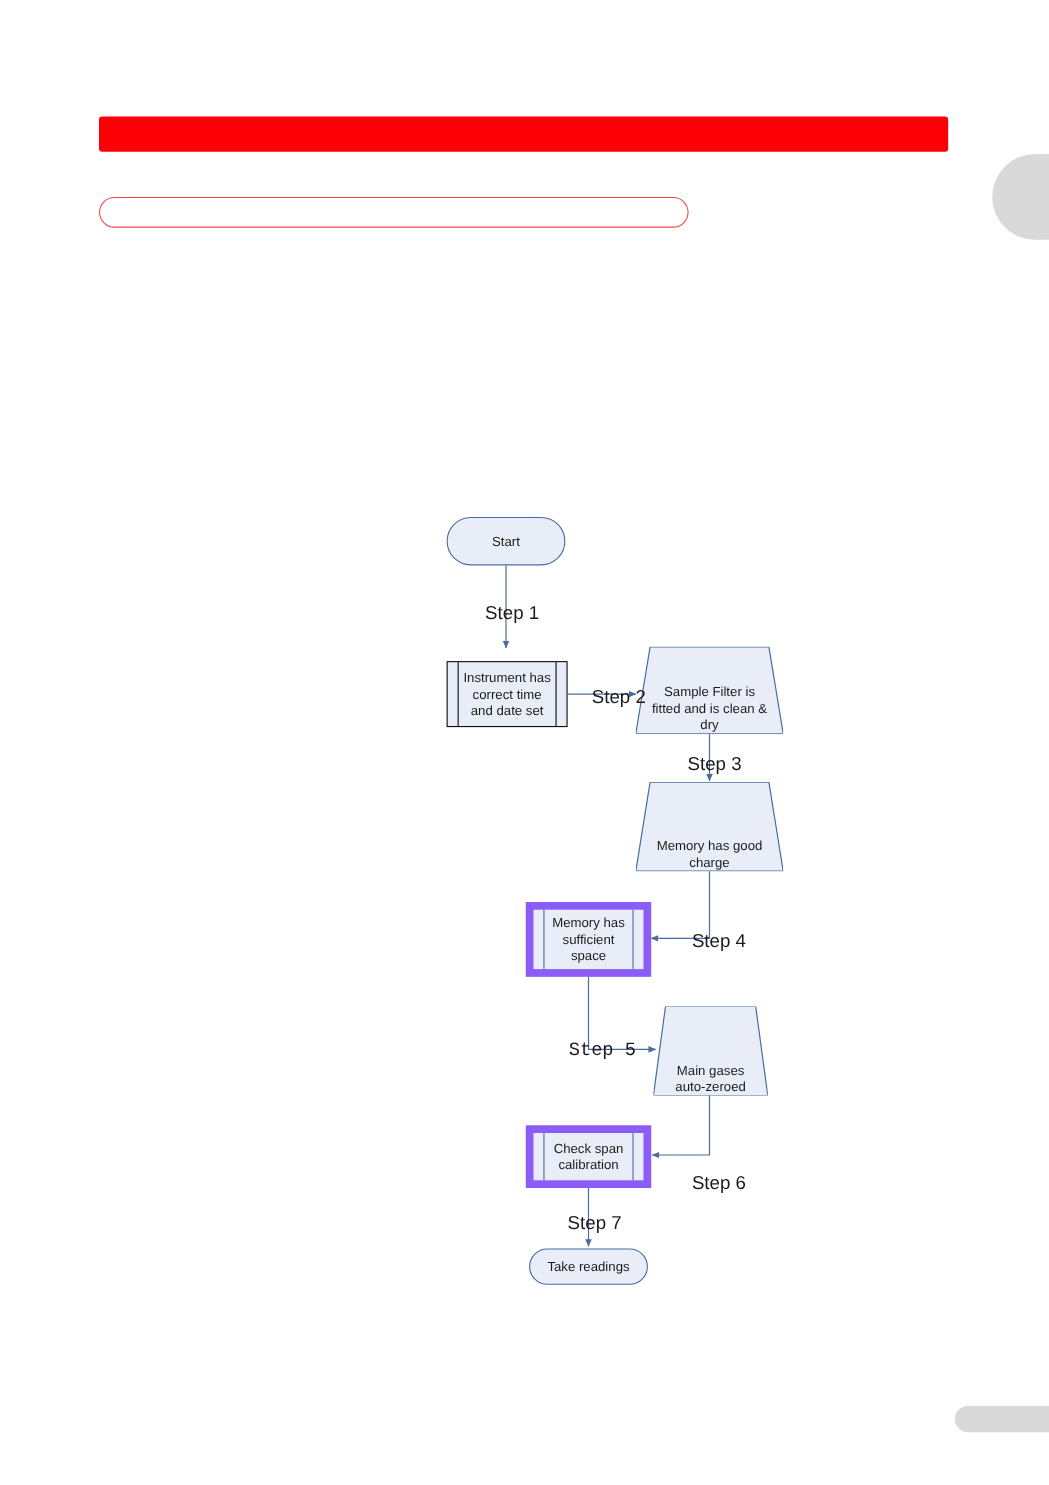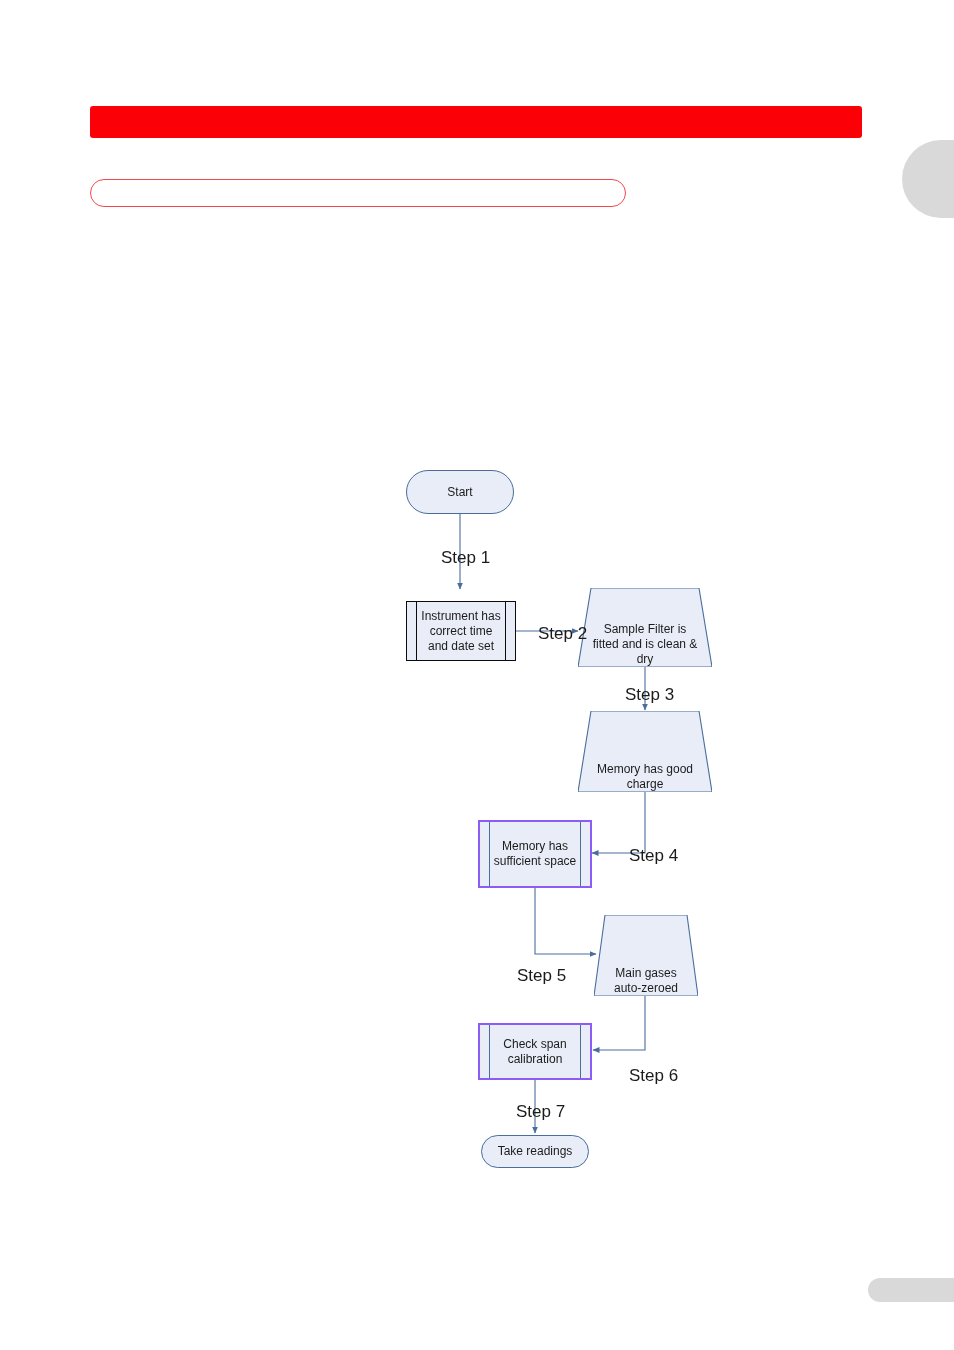--- a/index.html
+++ b/index.html
@@ -99,21 +99,21 @@
     border-left: 1px solid #0b0b0b;
     border-right: 1px solid #0b0b0b;
     pointer-events: none;
   }
   .node.process .txt {
     position: relative;
     padding: 0 12px;
     z-index: 1;
   }
   .node.process.blueborder {
-    border: 2px solid #8b5cf6;
+    border: 7px solid #8b5cf6;
   }
   .node.process.blueborder .inner {
     border-left: 1px solid #4a6d9e;
     border-right: 1px solid #4a6d9e;
   }
 
   
   .node.trapezoid {
     background: transparent;
     border: none;
@@ -210,15 +210,15 @@
 </div>
 
 <div class="node terminator" style="left:481px; top:1135px; width:108px; height:33px;">
   <span class="txt">Take readings</span>
 </div>
 
 <div class="step-label" style="left:441px; top:548px;">Step 1</div>
 <div class="step-label" style="left:538px; top:624px;">Step 2</div>
 <div class="step-label" style="left:625px; top:685px;">Step 3</div>
 <div class="step-label" style="left:629px; top:846px;">Step 4</div>
-<div class="step-label" style="left:517px; top:966px;">Step 5</div>
+<div class="step-label" style="left:517px; top:946px;font-family:Liberation Mono, monospace;">Step 5</div>
 <div class="step-label" style="left:629px; top:1043px;margin-top:23px;">Step 6</div>
 <div class="step-label" style="left:516px; top:1102px;">Step 7</div>
 
 </body></html>

